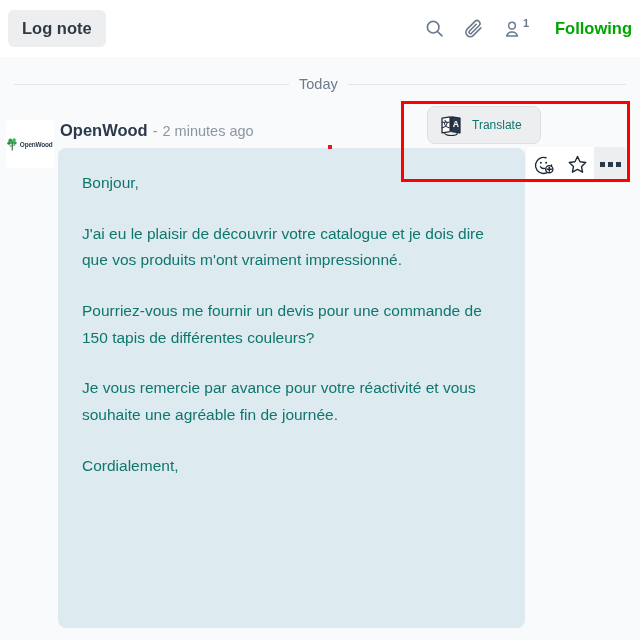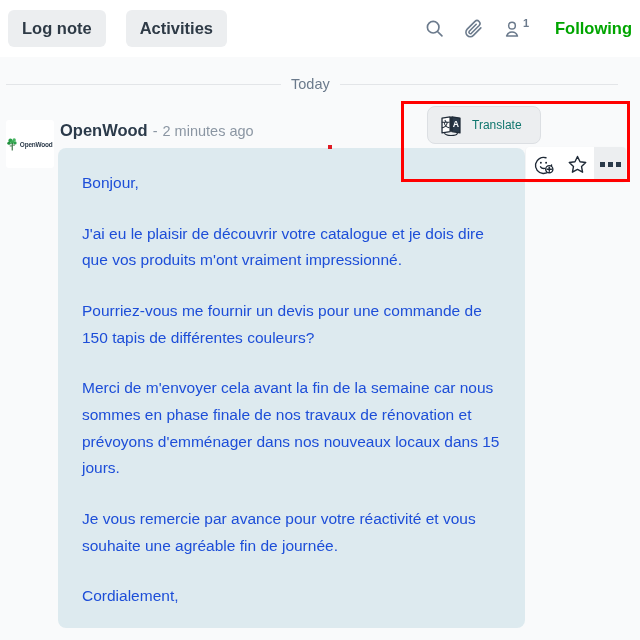--- a/index.html
+++ b/index.html
@@ -40,21 +40,21 @@
     line-height: 1.15;
   }
   .btn-primary {
     background: #714b67;
     color: #ffffff;
     margin-right: 8px;
   }
   .btn-secondary {
     background: #eceef0;
     color: #2e3a46;
-    margin-right: 20px;
+    margin-right: 12px;
   }
 
   .topbar-spacer { flex: 1 1 auto; }
 
   .icon-group {
     display: flex;
     align-items: center;
     gap: 18px;
     margin-right: 26px;
   }
@@ -77,21 +77,21 @@
     font-size: 16.5px;
     font-weight: 700;
     cursor: pointer;
     margin-right: 0;
     white-space: nowrap;
   }
 
   
   .date-divider {
     position: absolute;
-    left: 6px; top: 76px;
+    left: 14px; top: 76px;
     width: 612px;
     display: flex;
     align-items: center;
     gap: 10px;
   }
   .date-divider .rule {
     flex: 1 1 auto;
     height: 1px;
     background: #e3e5e8;
   }
@@ -154,21 +154,21 @@
     background: #ddeaef;
     border-radius: 8px;
     box-sizing: border-box;
     padding: 22px 24px;
     overflow: hidden;
   }
   .bubble p {
     margin: 0 0 24px 0;
     font-size: 15.5px;
     line-height: 1.72;
-    color: #1d4ed8;
+    color: #0f766e;
   }
   .bubble p:last-child { margin-bottom: 4px; }
 
   .red-dot {
     position: absolute;
     left: 328px; top: 145px;
     width: 4px; height: 4px;
     background: #e01b24;
   }
 
@@ -235,21 +235,20 @@
     border: 3px solid #ff0000;
     box-sizing: border-box;
     pointer-events: none;
   }
 </style>
 </head>
 <body>
 
 <div class="topbar">
   <button class="btn btn-secondary">Log note</button>
-  <button class="btn btn-secondary">Activities</button>
 
   <div class="topbar-spacer"></div>
 
   <div class="icon-group">
     <span class="tb-icon">
       <svg width="21" height="21" viewBox="0 0 24 24" fill="none" stroke="currentColor" stroke-width="1.9" stroke-linecap="round">
         <circle cx="10.5" cy="10.5" r="6.6"></circle>
         <line x1="15.4" y1="15.4" x2="20.5" y2="20.5"></line>
       </svg>
     </span>
@@ -295,21 +294,20 @@
 <div class="msg-header">
   <span class="author">OpenWood</span>
   <span class="msg-time">-</span>
   <span class="msg-time">2 minutes ago</span>
 </div>
 
 <div class="bubble">
   <p>Bonjour,</p>
   <p>J'ai eu le plaisir de découvrir votre catalogue et je dois dire que vos produits m'ont vraiment impressionné.</p>
   <p>Pourriez-vous me fournir un devis pour une commande de 150 tapis de différentes couleurs?</p>
-  <p>Merci de m'envoyer cela avant la fin de la semaine car nous sommes en phase finale de nos travaux de rénovation et prévoyons d'emménager dans nos nouveaux locaux dans 15 jours.</p>
   <p>Je vous remercie par avance pour votre réactivité et vous souhaite une agréable fin de journée.</p>
   <p>Cordialement,</p>
 </div>
 
 <div class="red-dot"></div>
 
 <div class="translate-pill">
   <svg width="22" height="22" viewBox="0 0 24 24">
     <path d="M2.2 4.4 L11 3.1 L11 19.2 L2.2 20.5 Z" fill="#ffffff" stroke="#1f2a37" stroke-width="1.4" stroke-linejoin="round"></path>
     <path d="M21.8 4.4 L13 3.1 L13 19.2 L21.8 20.5 Z" fill="#2b3a4a" stroke="#1f2a37" stroke-width="1.4" stroke-linejoin="round"></path>

